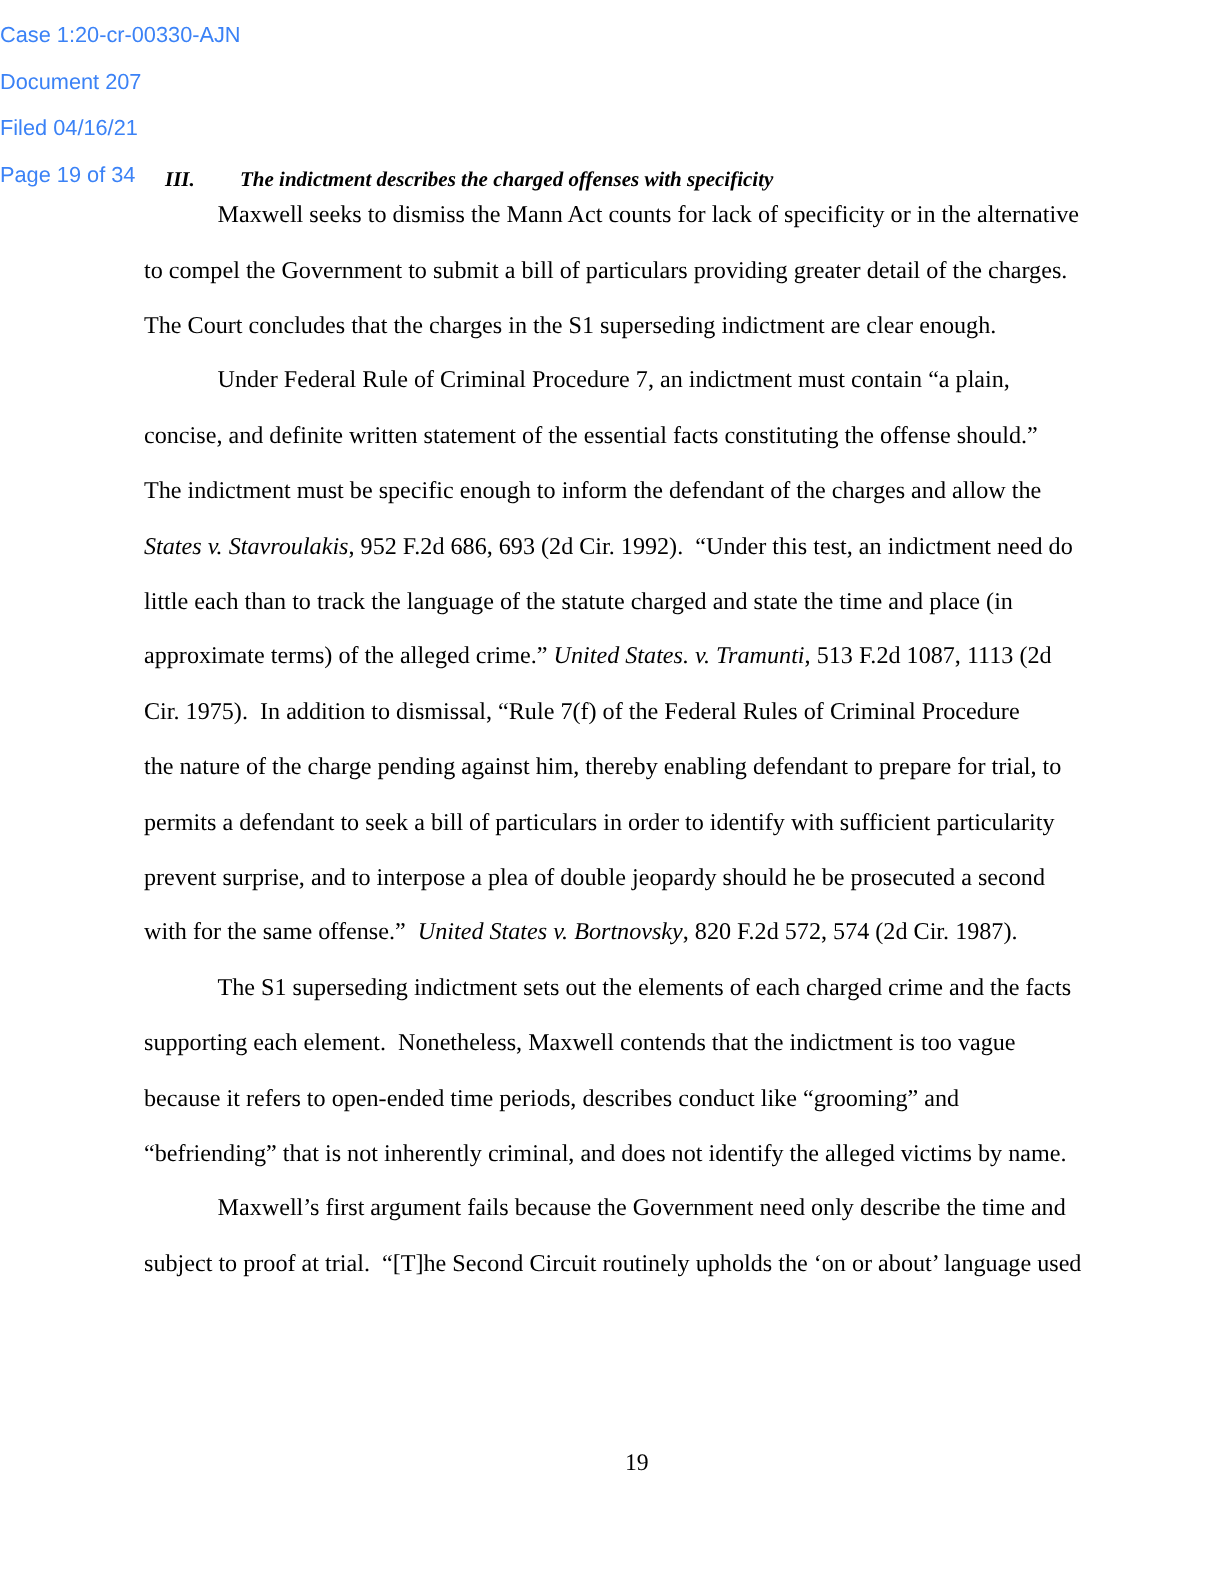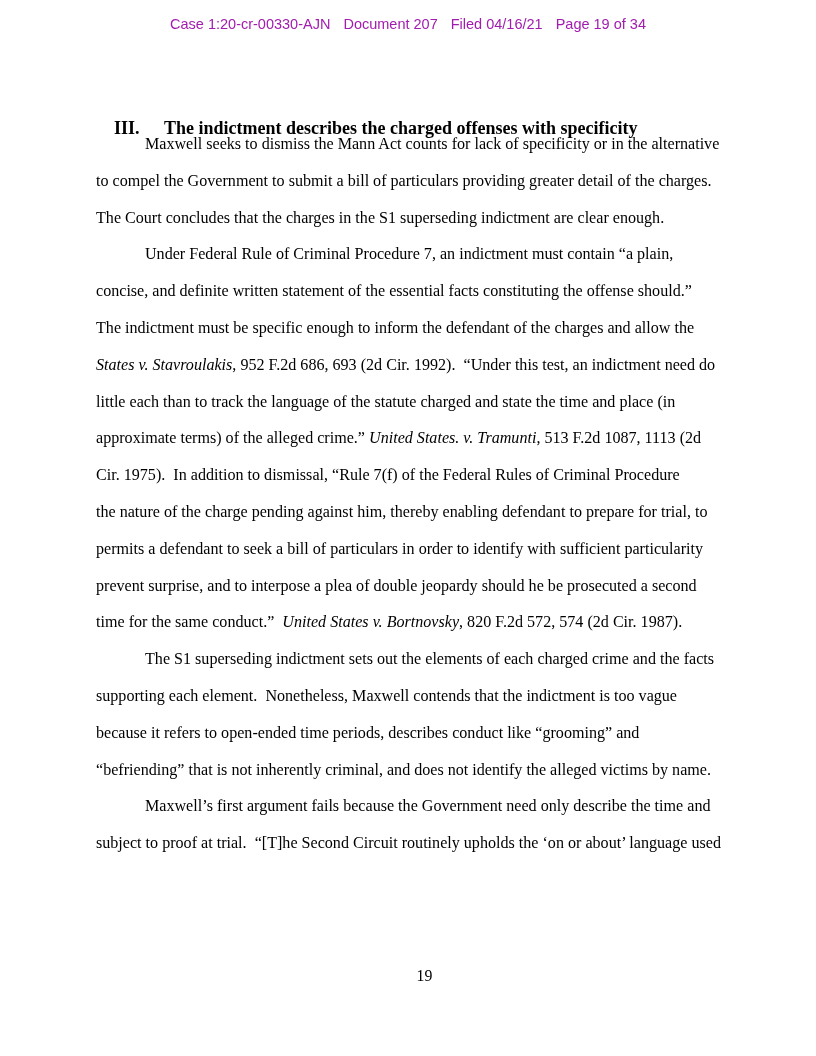--- a/index.html
+++ b/index.html
@@ -28,23 +28,24 @@
     font-family: "Liberation Sans", sans-serif;
     font-size: 14.5px;
     line-height: 18px;
   }
   .stamp span { white-space: pre; }
   .heading {
     position: absolute;
     top: 97px;
     left: 96px;
     width: 648px;
-    font-size: 18px;
+    font-size: 14px;
     font-weight: bold;
     white-space: pre;
+    font-style: italic;
   }
   .heading .num {
     display: inline-block;
     width: 50px;
     font-weight: bold;
   }
   .bodytext {
     position: absolute;
     top: 126px;
     left: 96px;
@@ -67,21 +68,21 @@
     font-size: 15.8px;
     line-height: 20px;
     padding-left: 33px;
   }
 </style>
 </head>
 <body>
 
 <div class="page">
 
-  <div class="stamp" style="color: #a21caf;">
+  <div class="stamp" style="color: #3b82f6; flex-direction: column;">
     <span>Case 1:20-cr-00330-AJN</span>
     <span>Document 207</span>
     <span>Filed 04/16/21</span>
     <span>Page 19 of 34</span>
   </div>
 
   <div class="heading">
     <span class="num">III.</span><span>The indictment describes the charged offenses with specificity</span>
   </div>
 
@@ -92,21 +93,21 @@
       <div class="line indent"><span class="seg">Under Federal Rule of Criminal Procedure 7, an indictment must contain “a plain,</span></div>
       <div class="line"><span class="seg">concise, and definite written statement of the essential facts constituting the offense should.”</span></div>
       <div class="line"><span class="seg">The indictment must be specific enough to inform the defendant of the charges and allow the</span></div>
       <div class="line"><span class="seg it">States v. Stavroulakis</span><span class="seg">, 952 F.2d 686, 693 (2d Cir. 1992).  “Under this test, an indictment need do</span></div>
       <div class="line"><span class="seg">little each than to track the language of the statute charged and state the time and place (in</span></div>
       <div class="line"><span class="seg">approximate terms) of the alleged crime.” </span><span class="seg it">United States. v. Tramunti</span><span class="seg">, 513 F.2d 1087, 1113 (2d</span></div>
       <div class="line"><span class="seg">Cir. 1975).  In addition to dismissal, “Rule 7(f) of the Federal Rules of Criminal Procedure</span></div>
       <div class="line"><span class="seg">the nature of the charge pending against him, thereby enabling defendant to prepare for trial, to</span></div>
       <div class="line"><span class="seg">permits a defendant to seek a bill of particulars in order to identify with sufficient particularity</span></div>
       <div class="line"><span class="seg">prevent surprise, and to interpose a plea of double jeopardy should he be prosecuted a second</span></div>
-      <div class="line"><span class="seg">time for the same conduct.”  </span><span class="seg it">United States v. Bortnovsky</span><span class="seg">, 820 F.2d 572, 574 (2d Cir. 1987).</span></div>
+      <div class="line"><span class="seg">with for the same offense.”  </span><span class="seg it">United States v. Bortnovsky</span><span class="seg">, 820 F.2d 572, 574 (2d Cir. 1987).</span></div>
       <div class="line indent"><span class="seg">The S1 superseding indictment sets out the elements of each charged crime and the facts</span></div>
       <div class="line"><span class="seg">supporting each element.  Nonetheless, Maxwell contends that the indictment is too vague</span></div>
       <div class="line"><span class="seg">because it refers to open-ended time periods, describes conduct like “grooming” and</span></div>
       <div class="line"><span class="seg">“befriending” that is not inherently criminal, and does not identify the alleged victims by name.</span></div>
       <div class="line indent"><span class="seg">Maxwell’s first argument fails because the Government need only describe the time and</span></div>
       <div class="line"><span class="seg">subject to proof at trial.  “[T]he Second Circuit routinely upholds the ‘on or about’ language used</span></div>
     </div>
 
   <div class="pageno">19</div>
 

